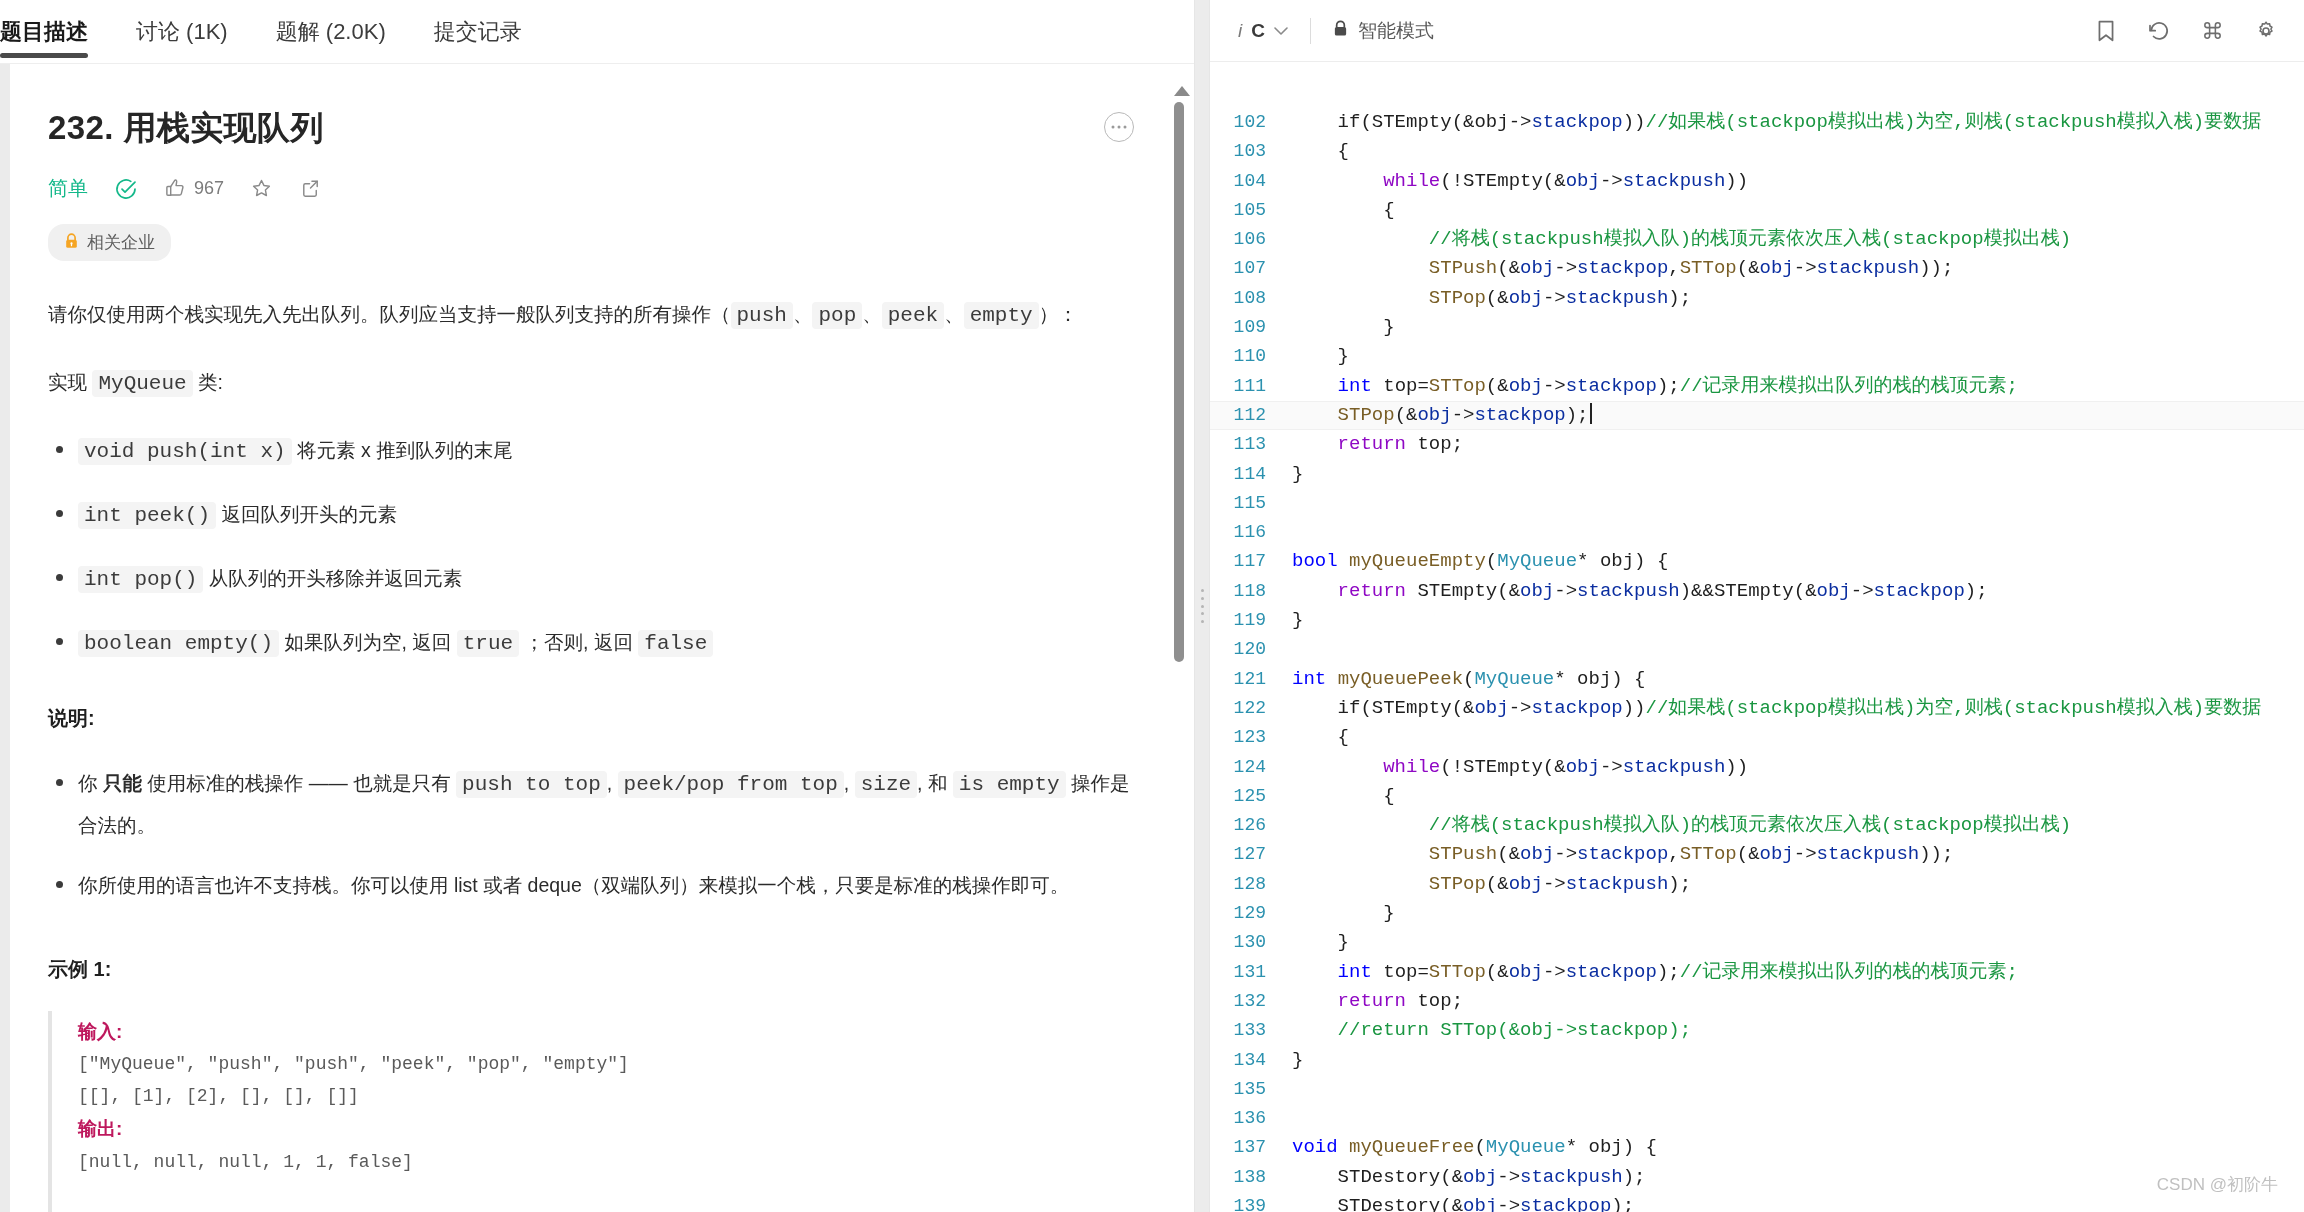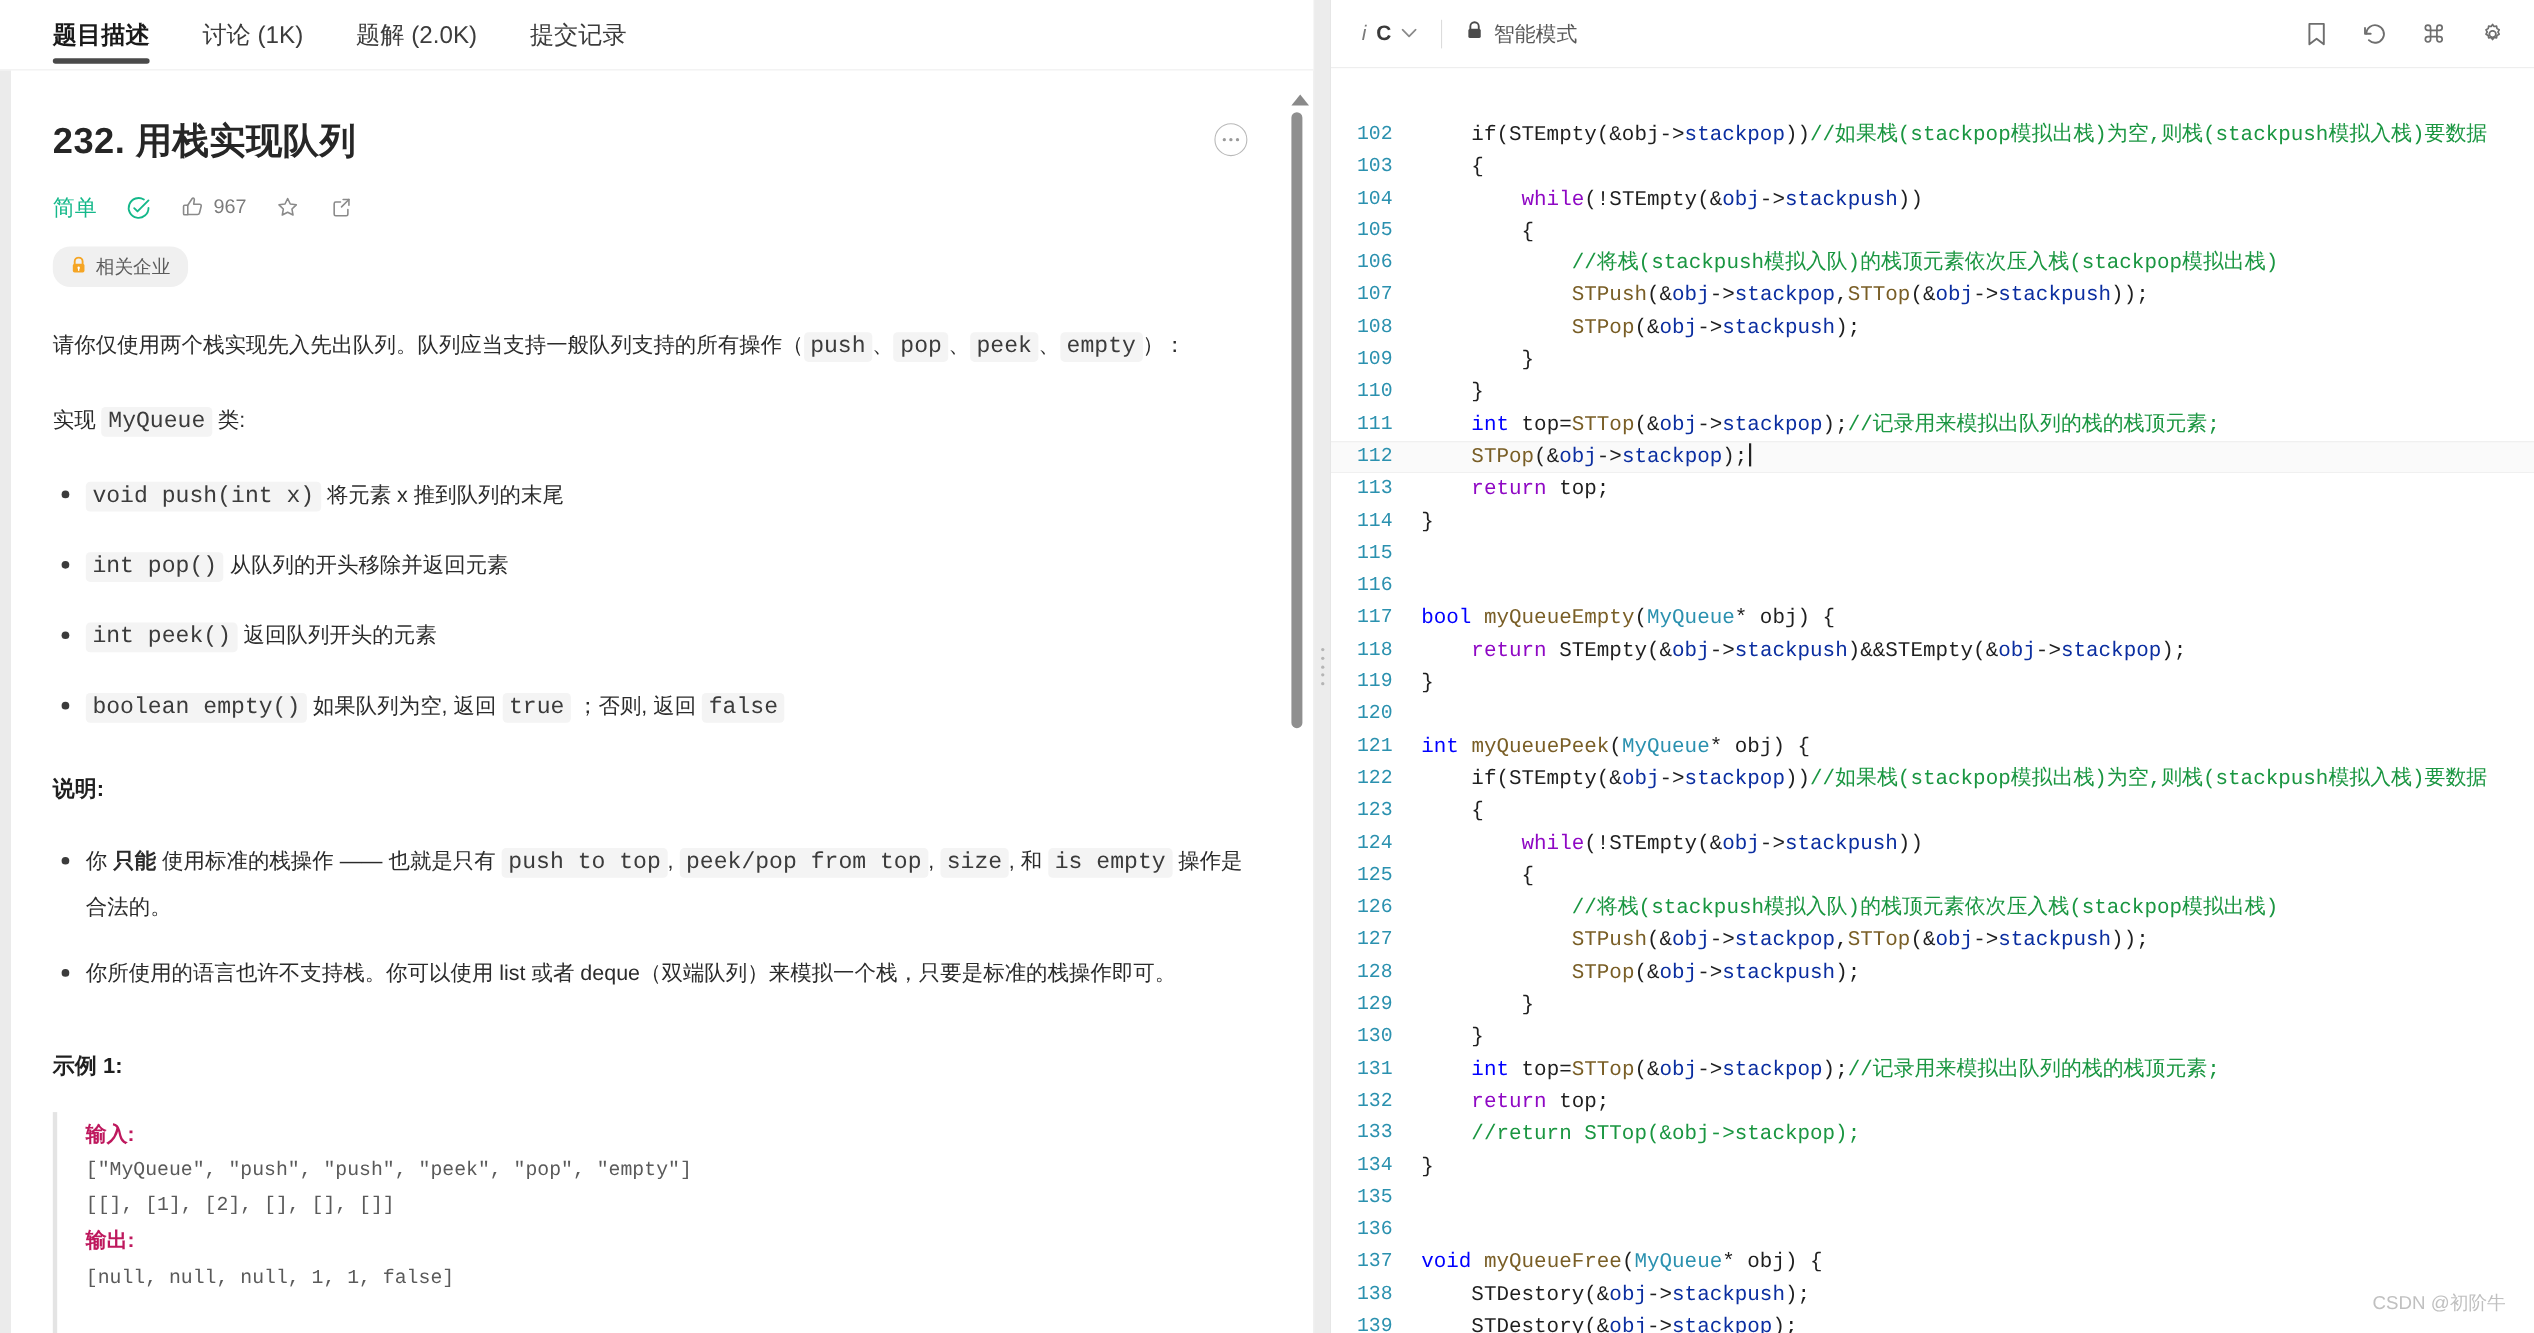--- a/index.html
+++ b/index.html
@@ -18,21 +18,20 @@
     background:#ffffff;
     position:relative;
     display:flex; flex-direction:column;
     border-right:1px solid #e6e6e6;
   }
   .left-edge { position:absolute; left:0; top:0; width:10px; height:1212px; background:#ebebeb; }
 
   .tabbar {
     height:64px; flex:0 0 64px;
     display:flex; align-items:center;
-    padding-left:48px;
     border-bottom:1px solid #eeeeee;
     background:#fff;
     position:relative; z-index:2;
   }
   .tab {
     font-size:22px; color:#3c3c3c;
     margin-right:48px;
     position:relative; height:64px; display:flex; align-items:center;
     cursor:pointer; white-space:nowrap;
   }
@@ -260,22 +259,22 @@
           </p>
 
           <p>
             <span>实现</span>
             <code class="inl">MyQueue</code>
             <span>类:</span>
           </p>
 
           <ul class="blist" id="method-list">
               <li><code class="inl">void push(int x)</code><span> 将元素 x 推到队列的末尾</span></li>
+              <li><code class="inl">int peek()</code><span> 返回队列开头的元素</span></li>
               <li><code class="inl">int pop()</code><span> 从队列的开头移除并返回元素</span></li>
-              <li><code class="inl">int peek()</code><span> 返回队列开头的元素</span></li>
               <li><code class="inl">boolean empty()</code><span> 如果队列为空, 返回 </span><code class="inl">true</code><span> ；否则, 返回 </span><code class="inl">false</code></li>
             </ul>
 
           <div class="sec-head">说明:</div>
 
           <ul class="blist">
             <li>
               <span>你</span>
               <b>只能</b>
               <span>使用标准的栈操作 —— 也就是只有</span>

